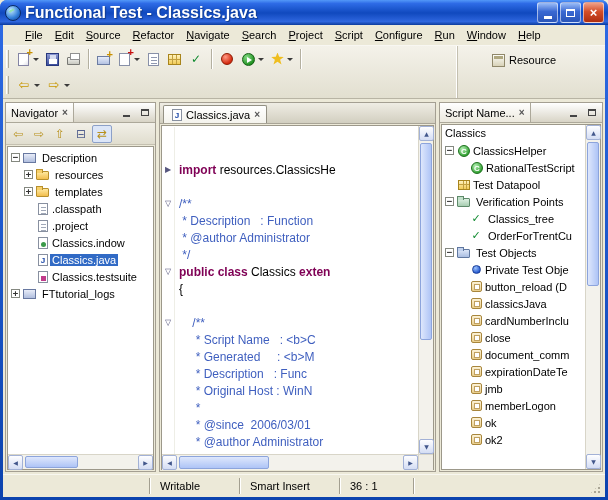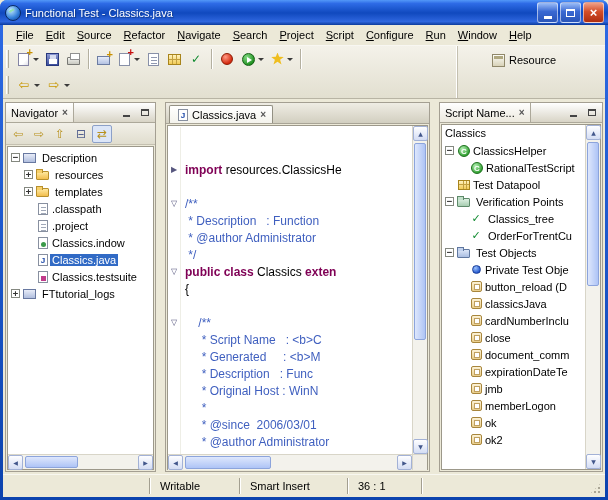--- a/index.html
+++ b/index.html
@@ -1,29 +1,29 @@
 <!DOCTYPE html>
 <html><head>
 <meta charset="utf-8">
 <style>
 *{box-sizing:border-box}
 html,body{margin:0;padding:0;width:608px;height:500px;overflow:hidden;font-family:"Liberation Sans",sans-serif;background:#ECE9D8}
 .window{width:608px;height:500px;display:flex;flex-direction:column;background:linear-gradient(180deg,#2E6BE6,#0C43AE);border-radius:7px 7px 0 0}
 .titlebar{height:25px;flex:none;display:flex;align-items:center;padding:0 4px 0 3px;background:linear-gradient(180deg,#5398F8 0%,#2E6BE6 14%,#1049BE 52%,#2E66DE 86%,#0B3A9C 100%);border-radius:7px 7px 0 0}
 .app-icon{width:16px;height:16px;margin:0 4px 0 2px;border-radius:50%;background:radial-gradient(circle at 35% 30%,#BFE8FF,#2E7CD8 60%,#143C8C);border:1px solid #0A2A66;position:relative;flex:none}
 .app-icon::after{content:"";position:absolute;inset:3px;border:2px solid transparent;border-top-color:#8FE0B0;border-radius:50%;transform:rotate(-30deg)}
-.title-text{flex:1;color:#fff;font-size:11px;font-weight:normal;text-shadow:1px 1px 1px #103A8C;white-space:nowrap;overflow:hidden}
+.title-text{flex:1;color:#fff;font-size:16px;font-weight:bold;text-shadow:1px 1px 1px #103A8C;white-space:nowrap;overflow:hidden}
 .win-controls{display:flex;gap:2px}
 .wbtn{width:21px;height:21px;border-radius:3px;border:1px solid rgba(255,255,255,.55);display:flex;align-items:center;justify-content:center;color:#fff;font-size:13px;font-weight:bold}
 .wbtn.minmax{background:linear-gradient(#9CBEF8,#3A69D2 45%,#2A55B8)}
 .wbtn.close{background:linear-gradient(#F0A088,#D44E28 45%,#AE2E10)}
 .wg-min{width:8px;height:3px;background:#fff;margin-top:9px}
 .wg-max{width:9px;height:8px;border:1px solid #fff;border-top-width:2px}
 .client{flex:1;margin:0 3px 3px;background:#ECE9D8;display:flex;flex-direction:column;overflow:hidden;min-height:0}
-.menubar{height:20px;flex:none;display:flex;align-items:center;padding-left:7px;font-size:11px}
+.menubar{height:20px;flex:none;display:flex;align-items:center;padding-left:16px;font-size:11px}
 .menu-item{padding:2px 6px;white-space:nowrap}
 .toolbar-area{flex:none;display:flex;border-top:1px solid #F8F7F2;border-bottom:1px solid #B8B4A4;background:linear-gradient(#F4F2EA,#E2DFD0)}
 .tb-left{flex:1;display:flex;flex-direction:column;min-width:0}
 .tb-row{height:26px;display:flex;align-items:center;padding:1px 2px}
 .tb-items{display:flex;align-items:center}
 .tb-handle{width:3px;height:18px;margin:0 4px 0 1px;border-left:1px solid #FFF;border-right:1px solid #AEAA9A}
 .tb-btn{height:22px;padding:1px 2px;display:flex;align-items:center;border:1px solid transparent;border-radius:2px}
 .tb-sep{width:1px;height:20px;background:#B4B0A0;box-shadow:1px 0 0 #FFF;margin:0 4px;flex:none}
 .dd{width:0;height:0;border-left:3px solid transparent;border-right:3px solid transparent;border-top:3px solid #3A3A3A;margin-left:2px}
 .icon16{width:16px;height:16px;position:relative;flex:none}
@@ -54,21 +54,21 @@
 .i-persp::before{content:"";position:absolute;top:1px;left:1px;right:1px;height:2px;background:#7890C0}
 .persp-area{width:148px;flex:none;border-left:1px solid #C4C0B0;box-shadow:-1px 0 0 #FFF;padding:2px 3px;display:flex;flex-direction:column;gap:2px}
 .persp-row{display:flex;align-items:center;height:24px}
 .persp-row.second{padding-left:27px}
 .persp-btn{display:flex;align-items:center;gap:4px;padding:2px 6px 2px 3px;font-size:11px;border:1px solid transparent;border-radius:2px;white-space:nowrap}
 .persp-btn.active{border:1px solid #93A5C8;background:linear-gradient(#FEFEFE,#DFE4EE)}
 .picon{width:13px;height:13px;flex:none;position:relative}
 .i-ft{border-radius:50%;background:radial-gradient(circle at 35% 30%,#9FE6D0,#1E8A6E 75%);border:1px solid #145C48}
 .i-res{background:linear-gradient(#FDFDF8,#D8D2B8);border:1px solid #90886A}
 .i-res::before{content:"";position:absolute;top:1px;left:1px;right:1px;height:3px;background:#B0A880}
-.main{flex:1;display:flex;gap:9px;padding:3px 2px 2px;min-height:0}
+.main{flex:1;display:flex;gap:3px;padding:3px 2px 2px;min-height:0}
 .panel{display:flex;flex-direction:column;border:1px solid #A49F92;background:#ECE9D8;min-width:0;min-height:0}
 .nav-panel{width:151px;flex:none}
 .ed-panel{flex:1}
 .se-panel{width:164px;flex:none}
 .view-header{height:20px;flex:none;display:flex;align-items:center;background:linear-gradient(#FFFFFF,#D8D4C6);border-bottom:1px solid #ACA89A}
 .view-tab{height:100%;display:flex;align-items:center;gap:4px;padding:0 5px;background:linear-gradient(#FFF,#ECE9DE);border-right:1px solid #ACA89A;font-size:11px;white-space:nowrap}
 .vt-close,.tab-close{font-size:10px;color:#555;font-weight:bold}
 .spacer{flex:1}
 .hbtn{width:15px;height:14px;display:flex;align-items:center;justify-content:center;margin-right:3px}
 .g-min{width:7px;height:2px;background:#444;margin-top:7px}
@@ -132,21 +132,21 @@
 .thumb{position:absolute;border:1px solid #8CA4DC;border-radius:2px}
 .thumb.v{left:1px;right:1px;background:linear-gradient(90deg,#DEE7FC,#AEC4F6)}
 .thumb.h{top:1px;bottom:1px;background:linear-gradient(#DEE7FC,#AEC4F6)}
 .se-content{flex:1;display:flex;flex-direction:column;min-width:0;overflow:hidden}
 .se-root{flex:none;font-size:11px;padding:2px 3px 1px}
 .statusbar{height:23px;flex:none;display:flex;align-items:center;font-size:11px;padding:2px 3px;border-top:1px solid #F8F7F0}
 .sb-msg{width:142px;height:17px}
 .sb-sep{width:2px;height:16px;border-left:1px solid #A39F90;border-right:1px solid #FFF;margin:0 1px}
 .sb-field{height:17px;display:flex;align-items:center;padding:0 8px;white-space:nowrap}
 .f-writable{width:86px}
-.f-insert{width:104px}
+.f-insert{width:96px}
 .f-pos{width:70px}
 .sb-fill{flex:1}
 .grip{width:13px;height:13px;align-self:flex-end;background-image:radial-gradient(circle,#A8A494 1px,transparent 1.3px);background-size:4px 4px;clip-path:polygon(100% 0,100% 100%,0 100%)}
 </style>
 </head>
 <body>
 
 <div class="window" data-name="app-window">
   <div class="titlebar" data-name="title-bar">
     <span class="app-icon" data-name="app-icon"></span>

